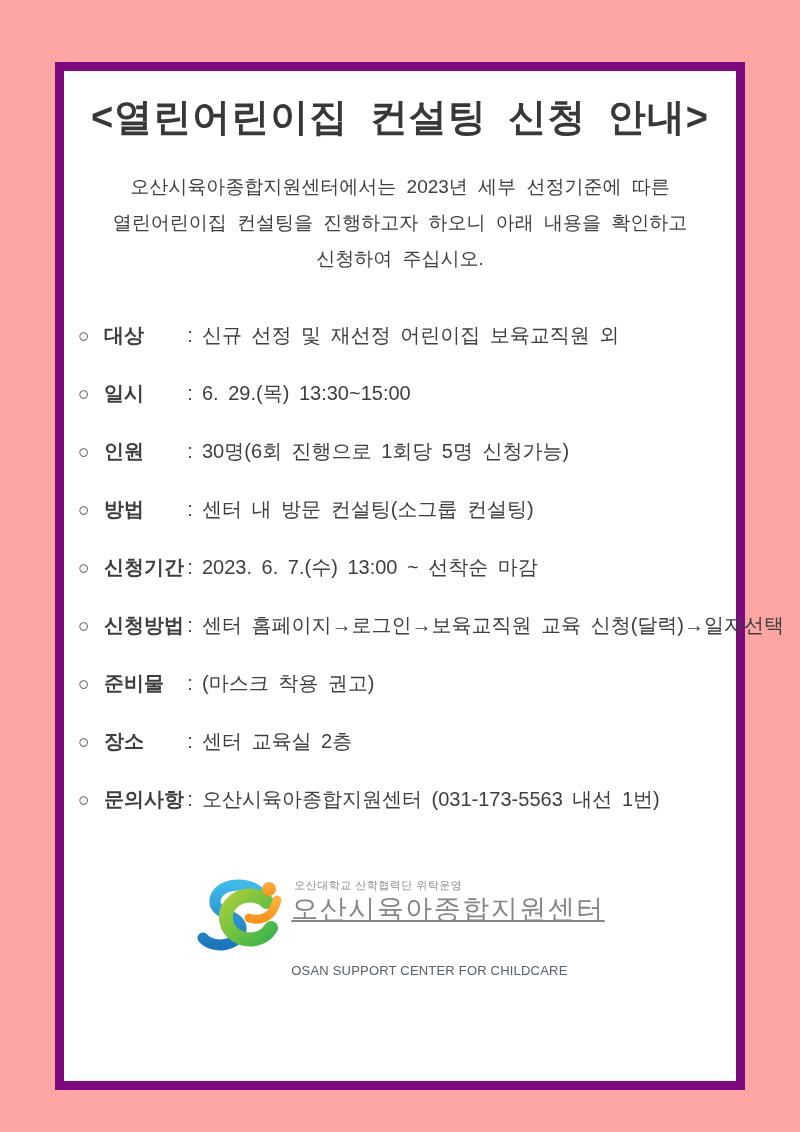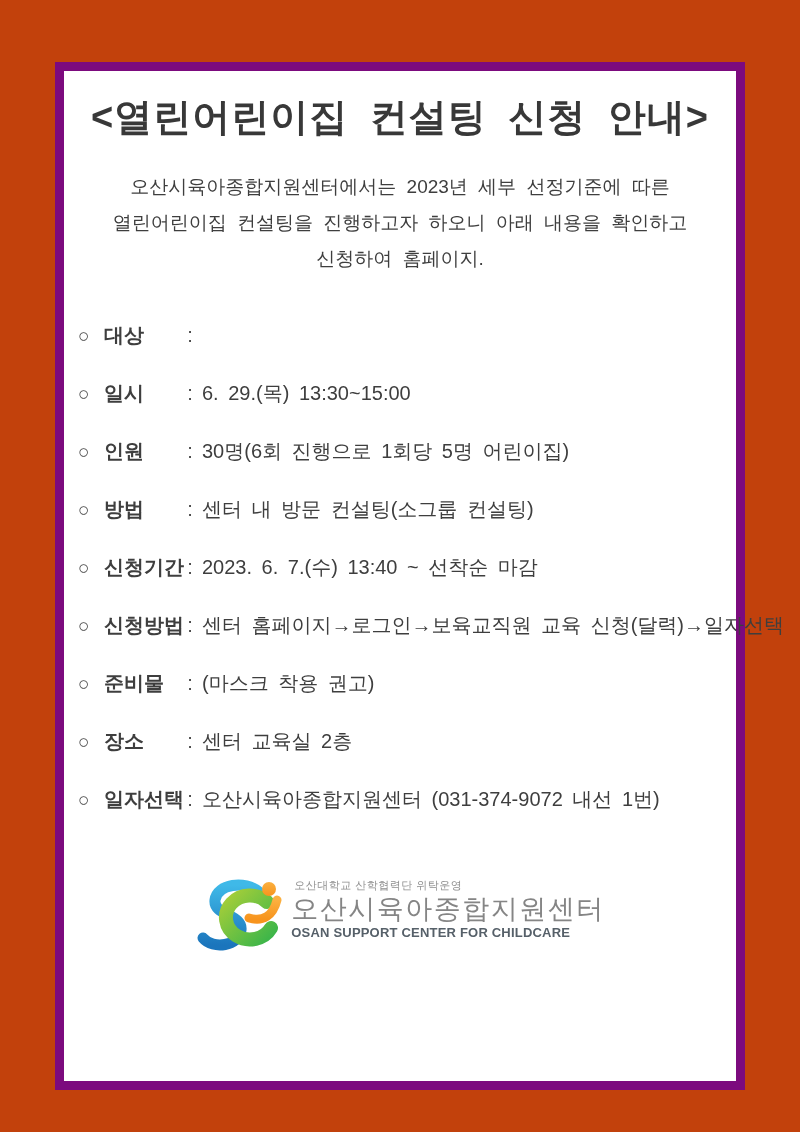--- a/index.html
+++ b/index.html
@@ -3,21 +3,21 @@
 <meta charset="utf-8">
 <style>
   * { margin: 0; padding: 0; box-sizing: border-box; }
   html, body {
     width: 800px; height: 1132px;
     background: #ffffff;
     font-family: "Liberation Sans", "DejaVu Sans", sans-serif;
     color: #3E3E3E;
     overflow: hidden;
   }
-  .page { position: relative; width: 800px; height: 1132px; background:#c2410c; }
+  .page { position: relative; width: 800px; height: 1132px; background:#fca5a5; }
   .frame {
     position: absolute;
     left: 55px; top: 62px;
     width: 690px; height: 1028px;
     border: 9px solid #7C0A7E;
     background: #ffffff;
   }
   .content { padding: 0 14px 0 14px; }
 
   .doc-title {
@@ -90,85 +90,90 @@
     letter-spacing: 0.5px;
     margin-left: 3px;
     margin-top: 2px;
   }
   .logo-name-ko {
     font-size: 27px;
     color: #858585;
     letter-spacing: 1.5px;
     line-height: 32px;
     white-space: nowrap;
+    text-decoration: underline;
   }
   .logo-name-en {
     font-size: 13px;
-    font-weight: 700;
+    font-weight: 400;
     color: #566069;
     letter-spacing: 0.2px;
     white-space: nowrap;
+    margin-top: 38px;
   }
 </style>
 </head>
 <body>
 
 <div class="page">
   <div class="frame">
     <div class="content">
 
       <div class="doc-title">&lt;열린어린이집 컨설팅 신청 안내&gt;</div>
 
       <div class="intro">
         <div>오산시육아종합지원센터에서는 2023년 세부 선정기준에 따른</div>
         <div>열린어린이집 컨설팅을 진행하고자 하오니 아래 내용을 확인하고</div>
-        <div>신청하여 홈페이지.</div>
+        <div>신청하여 주십시오.</div>
       </div>
 
       <div class="item-list">
 
         <div class="row">
           <span class="bullet">○</span>
           <span class="label">대상</span>
           <span class="colon">:</span>
+          <span class="value">
+            <span class="vline">신규 선정 및 재선정 어린이집 보육교직원 외</span>
+          </span>
         </div>
 
         <div class="row">
           <span class="bullet">○</span>
           <span class="label">일시</span>
           <span class="colon">:</span>
           <span class="value">
             <span class="vline">6. 29.(목) 13:30~15:00</span>
           </span>
         </div>
 
         <div class="row">
           <span class="bullet">○</span>
           <span class="label">인원</span>
           <span class="colon">:</span>
           <span class="value">
-            <span class="vline">30명(6회 진행으로 1회당 5명 어린이집)</span>
+            <span class="vline">30명(6회 진행으로 1회당 5명 신청가능)</span>
           </span>
         </div>
 
         <div class="row">
           <span class="bullet">○</span>
           <span class="label">방법</span>
           <span class="colon">:</span>
           <span class="value">
             <span class="vline">센터 내 방문 컨설팅(소그룹 컨설팅)</span>
           </span>
         </div>
 
         <div class="row">
           <span class="bullet">○</span>
           <span class="label">신청기간</span>
           <span class="colon">:</span>
           <span class="value">
-            <span class="vline">2023. 6. 7.(수) 13:40 ~ 선착순 마감</span>
+            <span class="vline">2023. 6. 7.(수) 13:00 ~ 선착순 마감</span>
           </span>
         </div>
 
         <div class="row">
           <span class="bullet">○</span>
           <span class="label">신청방법</span>
           <span class="colon">:</span>
           <span class="value">
             <span class="vline">센터 홈페이지→로그인→보육교직원 교육 신청(달력)→일자선택</span>
           </span>
@@ -187,24 +192,24 @@
           <span class="bullet">○</span>
           <span class="label">장소</span>
           <span class="colon">:</span>
           <span class="value">
             <span class="vline">센터 교육실 2층</span>
           </span>
         </div>
 
         <div class="row">
           <span class="bullet">○</span>
-          <span class="label">일자선택</span>
-          <span class="colon">:</span>
-          <span class="value">
-            <span class="vline">오산시육아종합지원센터 (031-374-9072 내선 1번)</span>
+          <span class="label">문의사항</span>
+          <span class="colon">:</span>
+          <span class="value">
+            <span class="vline">오산시육아종합지원센터 (031-173-5563 내선 1번)</span>
           </span>
         </div>
 
       </div>
 
       <div class="logo">
         <svg class="logo-mark" width="96" height="76" viewBox="0 0 96 76">
           <defs>
             <linearGradient id="gBlue" x1="0" y1="0" x2="0" y2="1">
               <stop offset="0" stop-color="#3FB9E8"></stop>

